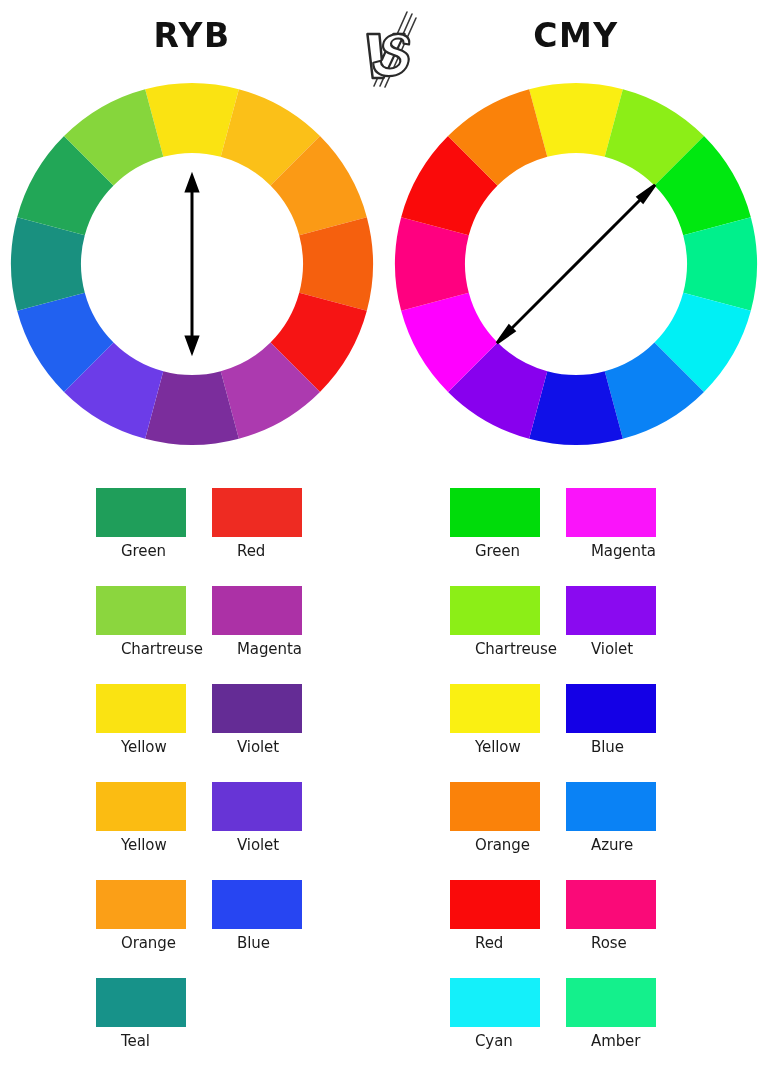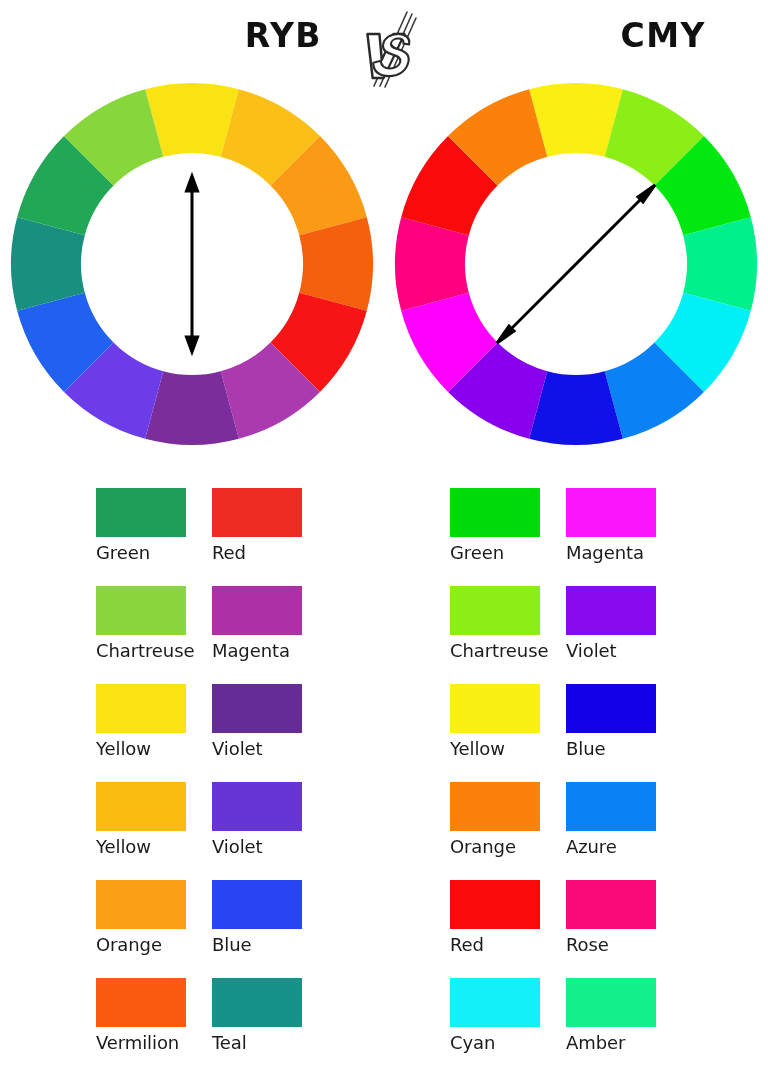--- a/index.html
+++ b/index.html
@@ -14,22 +14,22 @@
   
   .headers { position: absolute; top: 0; left: 0; width: 768px; height: 76px; }
   .wheel-title {
     position: absolute; top: 16px;
     width: 260px; text-align: center;
     font-size: 33px; font-weight: bold;
     letter-spacing: 1.5px;
     color: #111111;
     font-family: "DejaVu Sans", sans-serif;
   }
-  .wheel-title.left  { left: 62px; text-align: right; }
-  .wheel-title.right { left: 446px; text-align: right; }
+  .wheel-title.left  { left: 62px; }
+  .wheel-title.right { left: 446px; }
 
   .vs-badge {
     position: absolute; left: 352px; top: 8px;
     width: 76px; height: 82px;
   }
 
   
   .wheels { position: absolute; top: 72px; left: 0; width: 768px; height: 392px; }
   .wheel { position: absolute; top: 0; width: 384px; height: 384px; }
   .wheel.left  { left: 0px; }
@@ -52,25 +52,26 @@
   }
   .panel.right .swatch-grid { margin-left: 66px; }
 
   .swatch-cell { width: 116px; }
   .swatch-chip {
     width: 90px; height: 49px;
     display: block;
   }
   .swatch-label {
     margin-top: 5px;
-    font-size: 18px;
+    font-size: 15px;
     color: #1b1b1b;
     font-family: "DejaVu Sans", sans-serif;
     letter-spacing: -0.1px;
     white-space: nowrap;
+    margin-left: 25px;
   }
 </style>
 </head>
 <body>
 
 <div class="page">
 
   <div class="headers">
     <div class="wheel-title left">RYB</div>
 
@@ -211,24 +212,20 @@
           </div>
           <div class="swatch-cell">
             <div class="swatch-chip" style="background: rgb(251, 159, 23);"></div>
             <div class="swatch-label">Orange</div>
           </div>
           <div class="swatch-cell">
             <div class="swatch-chip" style="background: rgb(39, 69, 242);"></div>
             <div class="swatch-label">Blue</div>
           </div>
           <div class="swatch-cell">
-            <div class="swatch-chip" style="background: rgb(249, 92, 16);"></div>
-            <div class="swatch-label">Vermilion</div>
-          </div>
-          <div class="swatch-cell">
             <div class="swatch-chip" style="background: rgb(23, 146, 137);"></div>
             <div class="swatch-label">Teal</div>
           </div>
         </div>
     </div>
     <div class="panel right">
       <div class="swatch-grid" id="grid-cmy">
           <div class="swatch-cell">
             <div class="swatch-chip" style="background: rgb(0, 220, 10);"></div>
             <div class="swatch-label">Green</div>

